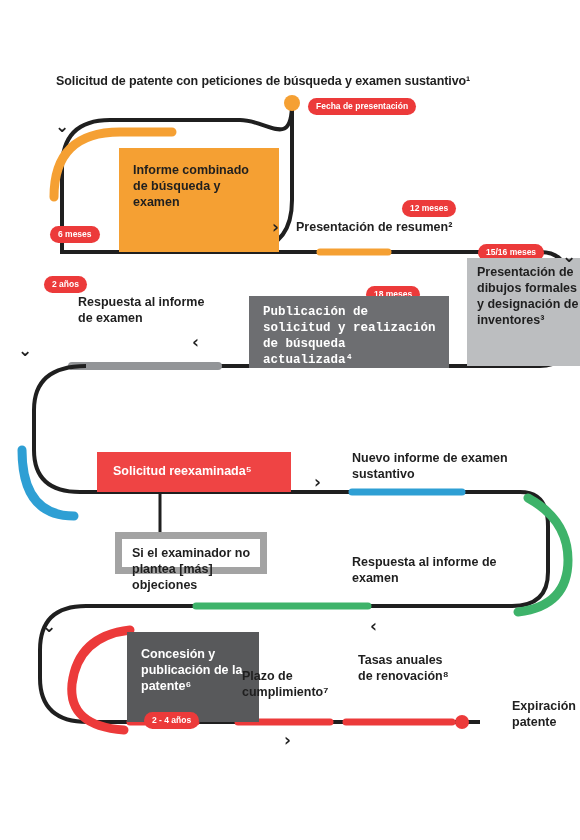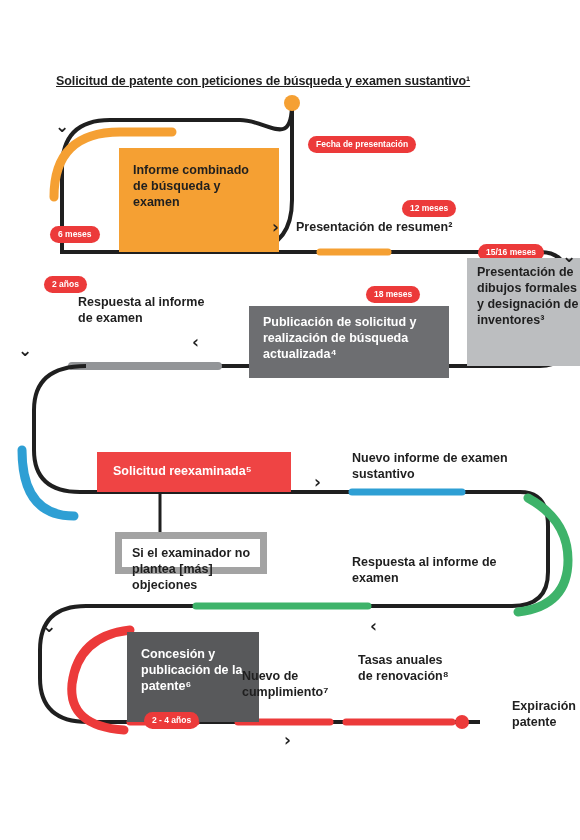--- a/index.html
+++ b/index.html
@@ -12,21 +12,20 @@
     color:#2b2b2b;
   }
   #canvas{position:absolute;left:0;top:0;width:580px;height:840px;}
   .layer{position:absolute;left:0;top:0;width:580px;height:840px;}
 
   
   .title{
     position:absolute;
     font-size:12.5px;font-weight:bold;color:#1f1f1f;
     letter-spacing:-0.1px;
-    text-decoration:underline;
   }
   .lbl{
     position:absolute;
     font-size:12.5px;font-weight:bold;line-height:16px;color:#1f1f1f;
   }
   .box{
     position:absolute;
     font-size:12.5px;font-weight:bold;line-height:16px;
     box-sizing:border-box;
     margin-left:31px;
@@ -97,21 +96,21 @@
 
   <circle cx="462" cy="722" r="7" fill="#ec3a3a"></circle>
 
   <line x1="160" y1="492" x2="160" y2="534" stroke="#1f1f1f" stroke-width="3"></line>
 </svg>
 
 <div class="layer">
 
   <div class="title" style="left:56px;top:74px;width:500px;">Solicitud de patente con peticiones de búsqueda y examen sustantivo¹</div>
 
-  <div class="pill" style="left:308px;top:98px;margin-top:38px;">Fecha de presentación</div>
+  <div class="pill" style="left:308px;top:98px;">Fecha de presentación</div>
 
   <div class="box box-orange" style="left:88px;top:148px;width:160px;height:104px;padding:14px 12px 0 14px;">Informe combinado de búsqueda y examen</div>
 
   <div class="pill" style="left:50px;top:226px;">6 meses</div>
 
   <div class="pill" style="left:402px;top:200px;">12 meses</div>
 
   <div class="lbl" style="left:296px;top:219px;width:210px;">Presentación de resumen²</div>
   <div class="chev" style="left:272px;top:219px;">›</div>
 
@@ -119,41 +118,41 @@
 
   <div class="box box-gray-lt" style="left:436px;top:258px;width:124px;height:108px;padding:6px 8px 0 10px;">Presentación de dibujos formales y designación de inventores³</div>
   <div class="chev" style="left:562px;top:248px;">⌄</div>
 
   <div class="pill" style="left:44px;top:276px;">2  años</div>
 
   <div class="lbl" style="left:78px;top:294px;width:128px;">Respuesta al informe de examen</div>
 
   <div class="pill" style="left:366px;top:286px;">18 meses</div>
 
-  <div class="box box-gray" style="left:218px;top:306px;width:200px;height:72px;padding:8px 10px 0 14px;">Publicación de solicitud y realización de búsqueda actualizada⁴</div>
+  <div class="box box-gray" style="left:218px;top:296px;width:200px;height:72px;padding:8px 10px 0 14px;font-family:Liberation Mono, monospace;">Publicación de solicitud y realización de búsqueda actualizada⁴</div>
   <div class="chev" style="left:192px;top:334px;">‹</div>
   <div class="chev" style="left:18px;top:342px;">⌄</div>
   <div class="chev" style="left:55px;top:118px;">⌄</div>
 
   <div class="box box-blue" style="left:66px;top:452px;width:194px;height:40px;padding:11px 10px 0 16px;">Solicitud reexaminada⁵</div>
 
   <div class="lbl" style="left:352px;top:450px;width:170px;">Nuevo informe de examen sustantivo</div>
   <div class="chev" style="left:314px;top:474px;">›</div>
 
   <div class="box box-white" style="left:84px;top:532px;width:152px;height:42px;padding:6px 8px 0 10px;">Si el examinador no plantea [más] objeciones</div>
 
   <div class="lbl" style="left:352px;top:554px;width:170px;">Respuesta al informe de examen</div>
   <div class="chev" style="left:370px;top:618px;">‹</div>
   <div class="chev" style="left:42px;top:618px;">⌄</div>
 
   <div class="box box-darkgray" style="left:96px;top:632px;width:132px;height:90px;padding:14px 8px 0 14px;">Concesión y publicación de la patente⁶</div>
 
   <div class="pill" style="left:144px;top:712px;">2 - 4  años</div>
 
-  <div class="lbl" style="left:242px;top:668px;width:110px;">Nuevo de cumplimiento⁷</div>
+  <div class="lbl" style="left:242px;top:668px;width:110px;">Plazo de cumplimiento⁷</div>
   <div class="chev" style="left:284px;top:732px;">›</div>
 
   <div class="lbl" style="left:358px;top:652px;width:96px;">Tasas anuales de renovación⁸</div>
 
   <div class="lbl" style="left:472px;top:698px;width:96px;margin-left:40px;">Expiración de la patente</div>
 
 
 </div>
 
 </body></html>

